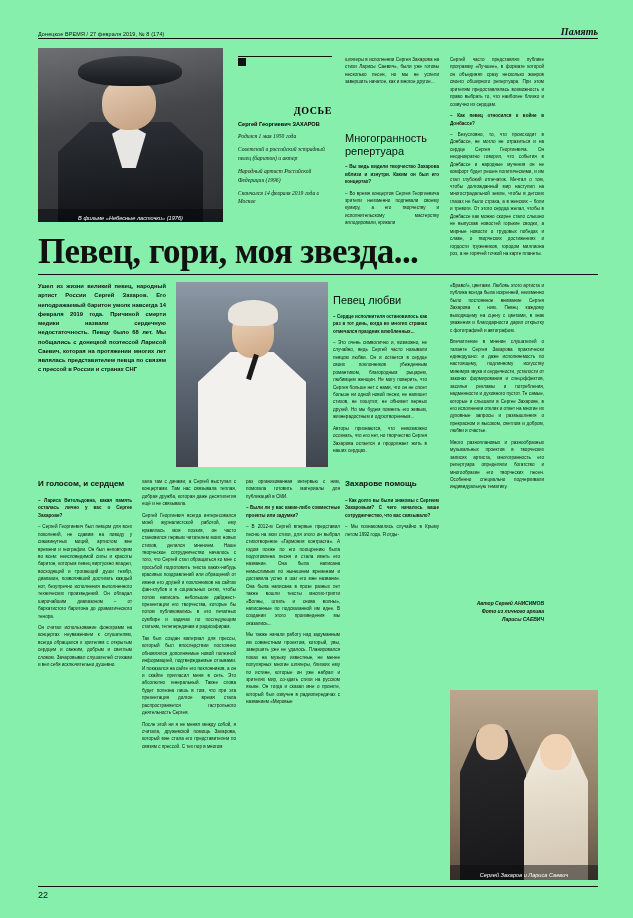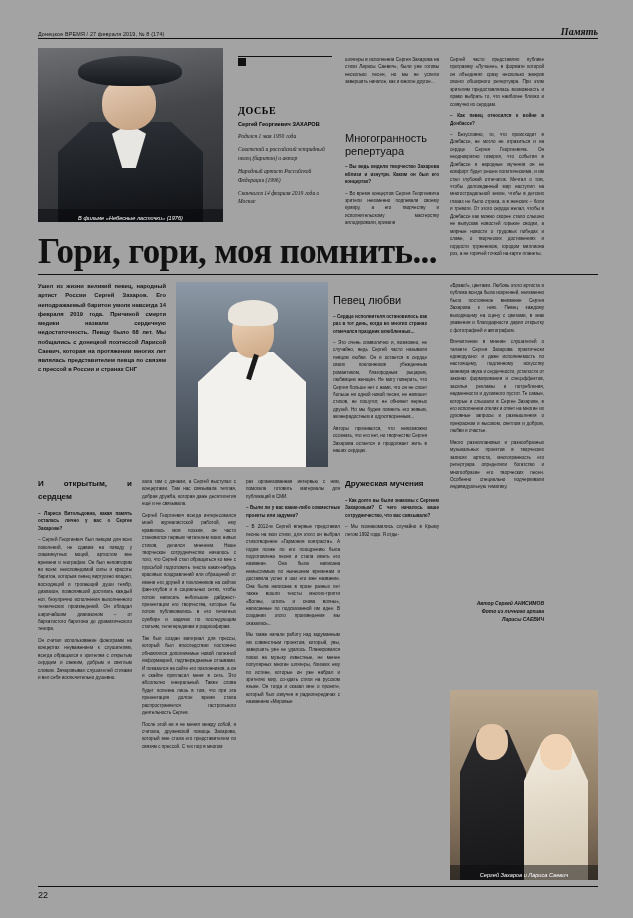--- a/index.html
+++ b/index.html
@@ -1,18 +1,18 @@
 <!DOCTYPE html>
 <html><head>
 <meta charset="utf-8">
 <style>
   html,body{margin:0;padding:0;background:#c9c9c9;}
   body{font-family:"Liberation Serif", serif;}
   .page{
-    width:633px;height:918px;background:#a3a3a3;position:relative;overflow:hidden;
+    width:633px;height:918px;background:#86efac;position:relative;overflow:hidden;
     box-sizing:border-box;
   }
   
   .hdr{
     position:absolute;left:38px;top:26px;width:560px;
     display:flex;align-items:flex-end;justify-content:space-between;
   }
   .hdr-left{font-family:"Liberation Sans",sans-serif;font-size:5.4px;letter-spacing:.15px;color:#111;}
   .hdr-right{font-family:"Liberation Serif",serif;font-style:italic;font-size:10px;color:#111;font-weight:bold;}
   .hdr-rule{position:absolute;left:38px;top:38px;width:560px;height:1px;background:#111;}
@@ -46,21 +46,21 @@
     clip-path:polygon(50% 0,100% 22%,70% 100%,30% 100%,0 22%);
   }
 
   
   .dossier{position:absolute;left:238px;top:56px;width:94px;}
   .dossier-rule{width:94px;height:1px;background:#111;margin-bottom:2px;}
   .dossier-mark{
     position:absolute;left:238px;top:58px;width:8px;height:8px;background:#111;
   }
   .dossier-title{
-    font-family:"Liberation Serif",serif;font-weight:bold;font-size:10px;text-align:left;
+    font-family:"Liberation Serif",serif;font-weight:bold;font-size:10px;text-align:right;
     letter-spacing:.6px;margin:48px 0 5px 0;
   }
   .dossier-name{
     font-family:"Liberation Sans",sans-serif;font-weight:bold;font-size:5.6px;margin-bottom:5px;
   }
   .dossier-item{
     font-family:"Liberation Serif",serif;font-style:italic;font-size:5.6px;line-height:1.5;
     margin-bottom:5px;color:#111;
   }
 
@@ -213,21 +213,21 @@
     <p class="q">– Вы ведь видели творчество Захарова вблизи и изнутри. Каким он был его концертах?</p>
     <p>– Во время концертов Сергея Георгиевича зрители неизменно подпевали своему кумиру, а его творчеству и исполнительскому мастерству аплодировали, крикали</p>
   </div>
 
   <div class="col-q" id="colC">
     <p>Сергей часто представлял публике программу «Лучшее», в формате которой он объединял сразу несколько жанров своего обширного репертуара. При этом зрителям предоставлялась возможность и право выбрать то, что наиболее близко и созвучно их сердцам.</p>
     <p class="q">– Как певец относился к войне в Донбассе?</p>
     <p>– Безусловно, то, что происходит в Донбассе, не могло не отразиться и на сердце Сергея Георгиевича. Он неоднократно говорил, что события в Донбассе и народные мучения он не комфорт будет решен политическими, и им стал глубокий отпечаток. Мечтал о том, чтобы долгожданный мир наступил на многострадальной земле, чтобы в детских глазах не было страха, а в женских – боли и тревоги. От этого сердца желал, чтобы в Донбассе как можно скорее стало слышно не выпускав новостей горькие сводки, а мирные новости о трудовых победах и славе, о творческих достижениях и гордости тружеников, городом миллиона роз, а не горячей точкой на карте планеты.</p>
   </div>
 
-  <div class="headline">Гори, гори, моя помнить...</div>
+  <div class="headline">Певец, гори, моя звезда...</div>
   <div class="hl-rule"></div>
 
   <div class="lead">Ушел из жизни великий певец, народный артист России Сергей Захаров. Его неподражаемый баритон умолк навсегда 14 февраля 2019 года. Причиной смерти медики назвали сердечную недостаточность. Певцу было 68 лет. Мы побщались с донецкой поэтессой Ларисой Саевич, которая на протяжении многих лет являлась представителем певца по связям с прессой в России и странах СНГ</div>
 
   <div class="photo2">
     <div class="p2-suit"></div>
     <div class="p2-face"></div>
     <div class="p2-hair"></div>
     <div class="p2-mic"></div>
   </div>
@@ -245,42 +245,42 @@
     <p>Много разноплановых и разнообразных музыкальных проектов в творческих записях артиста, многогранность его репертуара определяли богатство и многообразие его творческих песен. Особенно специально подчеркивали индивидуальную тематику.</p>
   </div>
 
   <div class="sign">
     <div>Автор Сергей АНИСИМОВ</div>
     <div>Фото из личного архива</div>
     <div>Ларисы САЕВИЧ</div>
   </div>
 
   <div class="bodycol" id="colF">
-    <h3>И открытым, и сердцем</h3>
+    <h3>И голосом, и сердцем</h3>
     <p class="q">– Лариса Витольдовна, какая память осталась лично у вас о Сергее Захарове?</p>
     <p>– Сергей Георгиевич был певцом для всех поколений, не сдавим на поводу у сиюминутных моций, артистом вне времени и географии. Он был неповторим во всем: неисповедимой силы и красоты баритон, которым певец виртуозно владел, восходящий и трогающий души тембр, диапазон, позволявший достигать каждый нот, безупречно исполнения выполненного технических произведений. Он обладал широчайшим диапазоном – от бархатистого баритона до драматического тенора.</p>
     <p>Он считал использование фонограмм на концертах неуважением к слушателям, всегда обращался к зрителям с открытым сердцем и свежим, добрым и светлым словом. Зачаровывал слушателей стихами и вел себя исключительно душевно.</p>
   </div>
 
   <div class="bodycol" id="colG">
     <p>хала там с дачами, а Сергей выступал с концертами. Там нас связывала теплая, добрая дружба, которая даже десятилетия ещё и не связывала.</p>
     <p>Сергей Георгиевич всегда интересовался моей журналистской работой, ему нравилась моя поэзия, он часто становился первым читателем моих новых стихов, делился мнением. Наше творческое сотрудничество началось с того, что Сергей стал обращаться ко мне с просьбой подготовить текста каких-нибудь красивых поздравлений или обращений от имени его друзей и поклонников на сайтах фан-клубов и в социальных сетях, чтобы потом написать небольшие дайджест-презентации его творчества, которые бы потом публиковались в его печатных сумбире и задачах по последующим статьям, телепередачам и радиоэфирам.</p>
     <p>Так был создан материал для прессы, который был впоследствии постоянно обновлялся дополняемые новой полезной информацией, подтверждаемые отзывами. И показался на сайте его поклонников, а он и скайпе пригласил меня в сеть. Это абсолютно генеральный. Также слова будет полезна лишь в том, что при эта презентация долгое время стала распространяется гастрольного деятельность Сергея.</p>
     <p>После этой ни я не менял между собой, я считала, дружевской помощь Захарова, который мне стала его представителем по связям с прессой. С тех пор в многом</p>
   </div>
 
   <div class="bodycol" id="colH">
     <p>раз организованная интервью с ним, помогала готовить материалы для публикаций в СМИ.</p>
     <p class="q">– Были ли у вас какие-либо совместные проекты или задумки?</p>
     <p>– В 2012-м Сергей впервые представил песню на мои стихи, для этого он выбрал стихотворение «Гармония контраста». А годом позже по его поощрению была подготовлена песня и стала иметь его название. Она была написана немыслимым по нынешнем временам и доставила успех и шаг его мне название. Она была написана в прозе разных лет также вошли тексты многих-трипти «Волны, штиль и снова волны», написанные по подсказанной им идее. В создании этого произведения мы оказались...</p>
     <p>Мы также начали работу над задуманным им совместным проектом, который, увы, завершить уже не удалось. Планировался показ на музыку известные, не менее популярных многие шлягеры, близких ему по истине, которые он уже набрал и зрителях мир, со-здать стихи на русском языке. Он тогда и сказал мне о проекте, который был озвучен в радиопередачах с названием «Мировые</p>
   </div>
 
   <div class="bodycol" id="colI">
-    <h3>Дружеская мучения</h3>
+    <h3>Захарове помощь</h3>
     <p class="q">– Как долго вы были знакомы с Сергеем Захаровым? С чего началось ваше сотрудничество, что вас связывало?</p>
     <p>– Мы познакомились случайно в Крыму летом 1992 года. Я отды-</p>
   </div>
 
   <div class="photo3">
     <div class="p3-a"></div>
     <div class="p3-b"></div>
     <div class="p3-fa"></div>
     <div class="p3-fb"></div>
     <div class="p3-cap-bar"></div>

